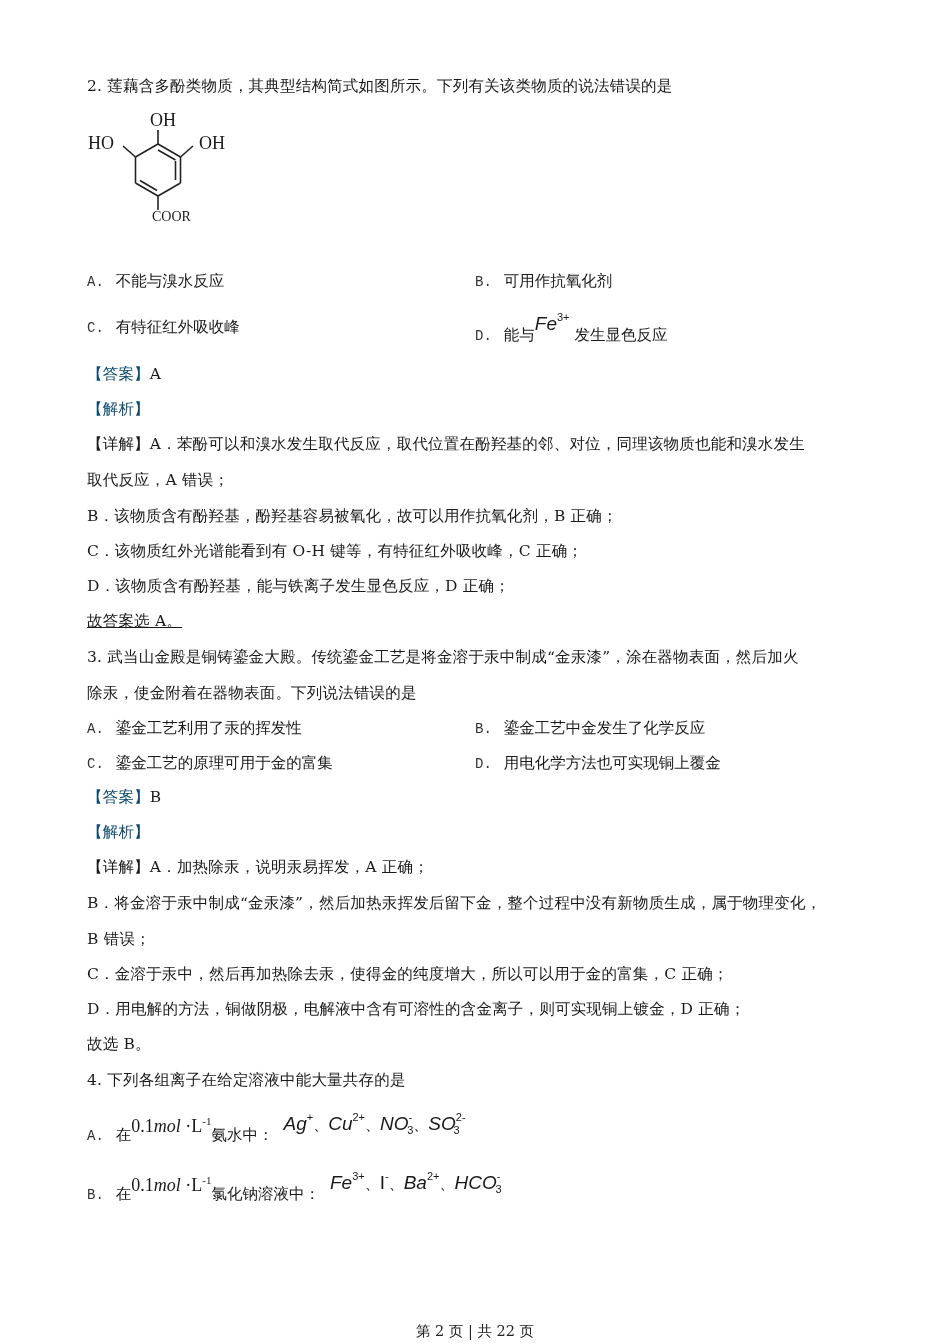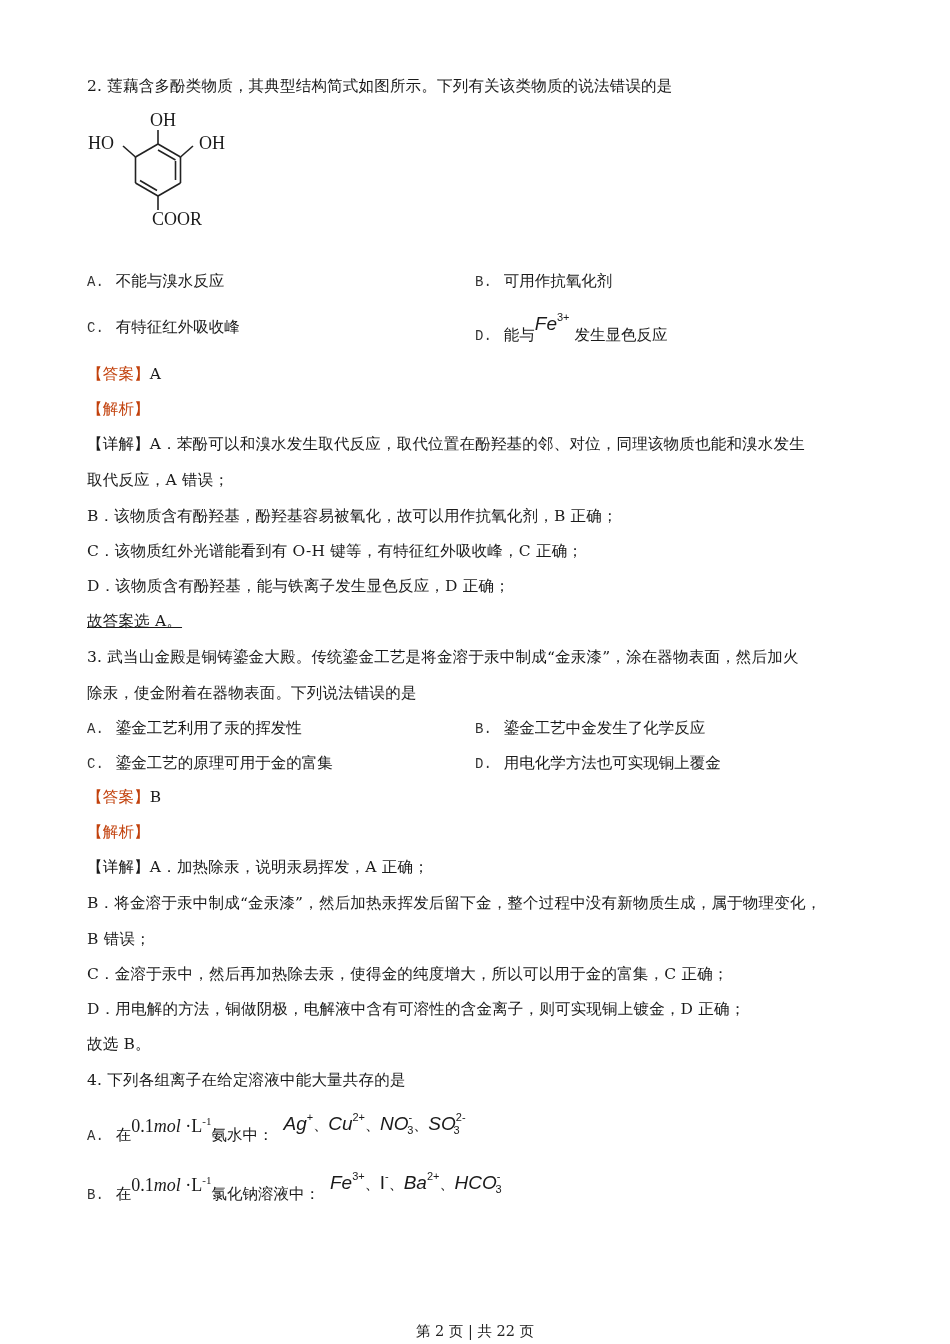--- a/index.html
+++ b/index.html
@@ -34,21 +34,21 @@
       line-height: 22px;
       white-space: nowrap;
     }
     .opt .letter {
       font-family: "Liberation Mono", "DejaVu Sans Mono", monospace;
       font-size: 14px;
       margin-right: 12px;
       color: #333;
     }
     .tag-blue {
-      color: #c2410c;
+      color: #0c4a6e;
     }
     .chem {
       font-family: Liberation Sans, sans-serif;
       font-style: italic;
       font-size: 19px;
     }
     .chem sup, .chem sub {
       font-style: normal;
       font-size: 11px;
     }
@@ -107,21 +107,21 @@
 
         <line x1="72" y1="36" x2="72" y2="22"></line>
         <line x1="49.5" y1="49" x2="37" y2="38"></line>
         <line x1="94.5" y1="49" x2="107" y2="38"></line>
         <line x1="72" y1="88" x2="72" y2="102"></line>
       </g>
     </svg>
     <span style="position:absolute;left:64px;top:2px;font-size:18px;font-family:'Liberation Serif',serif;">OH</span>
     <span style="position:absolute;left:2px;top:25px;font-size:18px;font-family:'Liberation Serif',serif;">HO</span>
     <span style="position:absolute;left:113px;top:25px;font-size:18px;font-family:'Liberation Serif',serif;">OH</span>
-    <span style="position:absolute;left:66px;top:101px;font-size:18px;font-family:'Liberation Serif',serif;">COOR</span>
+    <span style="position:absolute;left:66px;top:101px;font-size:14px;font-family:'Liberation Serif',serif;">COOR</span>
   </div>
 
   <div class="opt" style="left:87px;top:270px;">
     <span class="letter">A.</span><span>不能与溴水反应</span>
   </div>
   <div class="opt" style="left:475px;top:270px;">
     <span class="letter">B.</span><span>可用作抗氧化剂</span>
   </div>
   <div class="opt" style="left:87px;top:316px;">
     <span class="letter">C.</span><span>有特征红外吸收峰</span>

